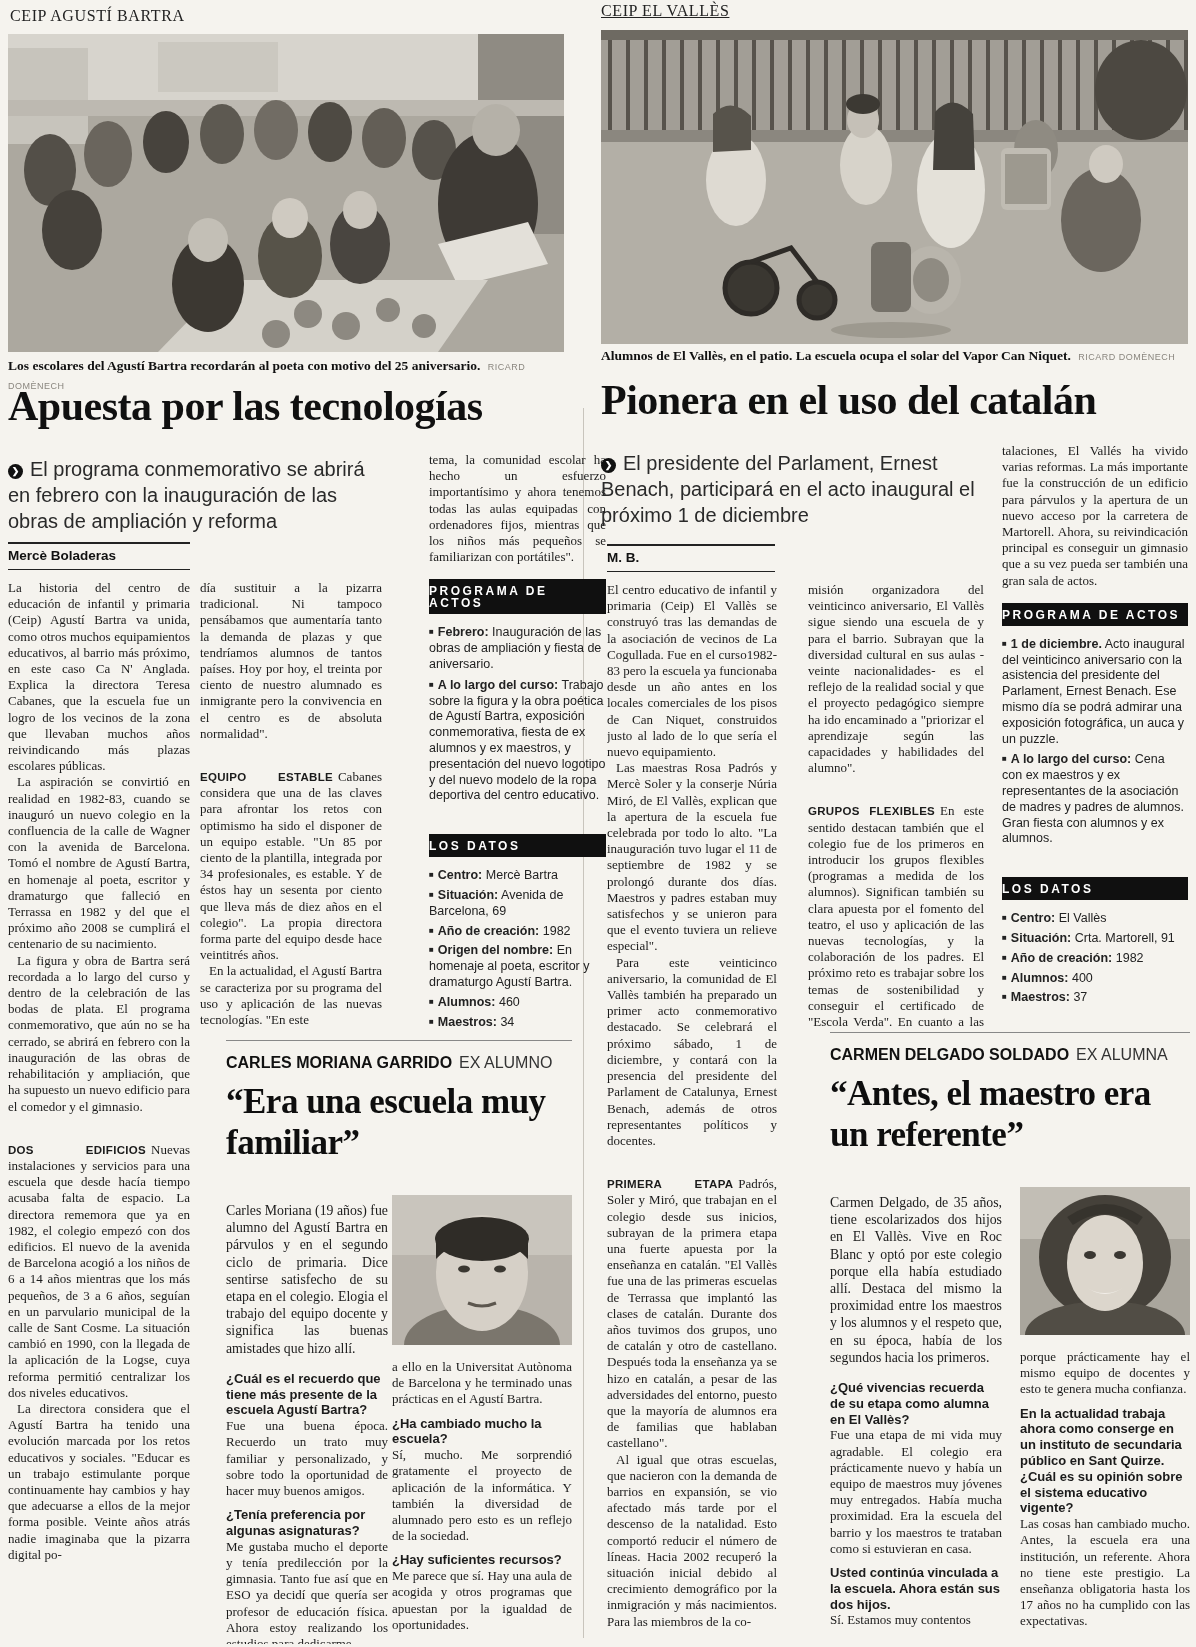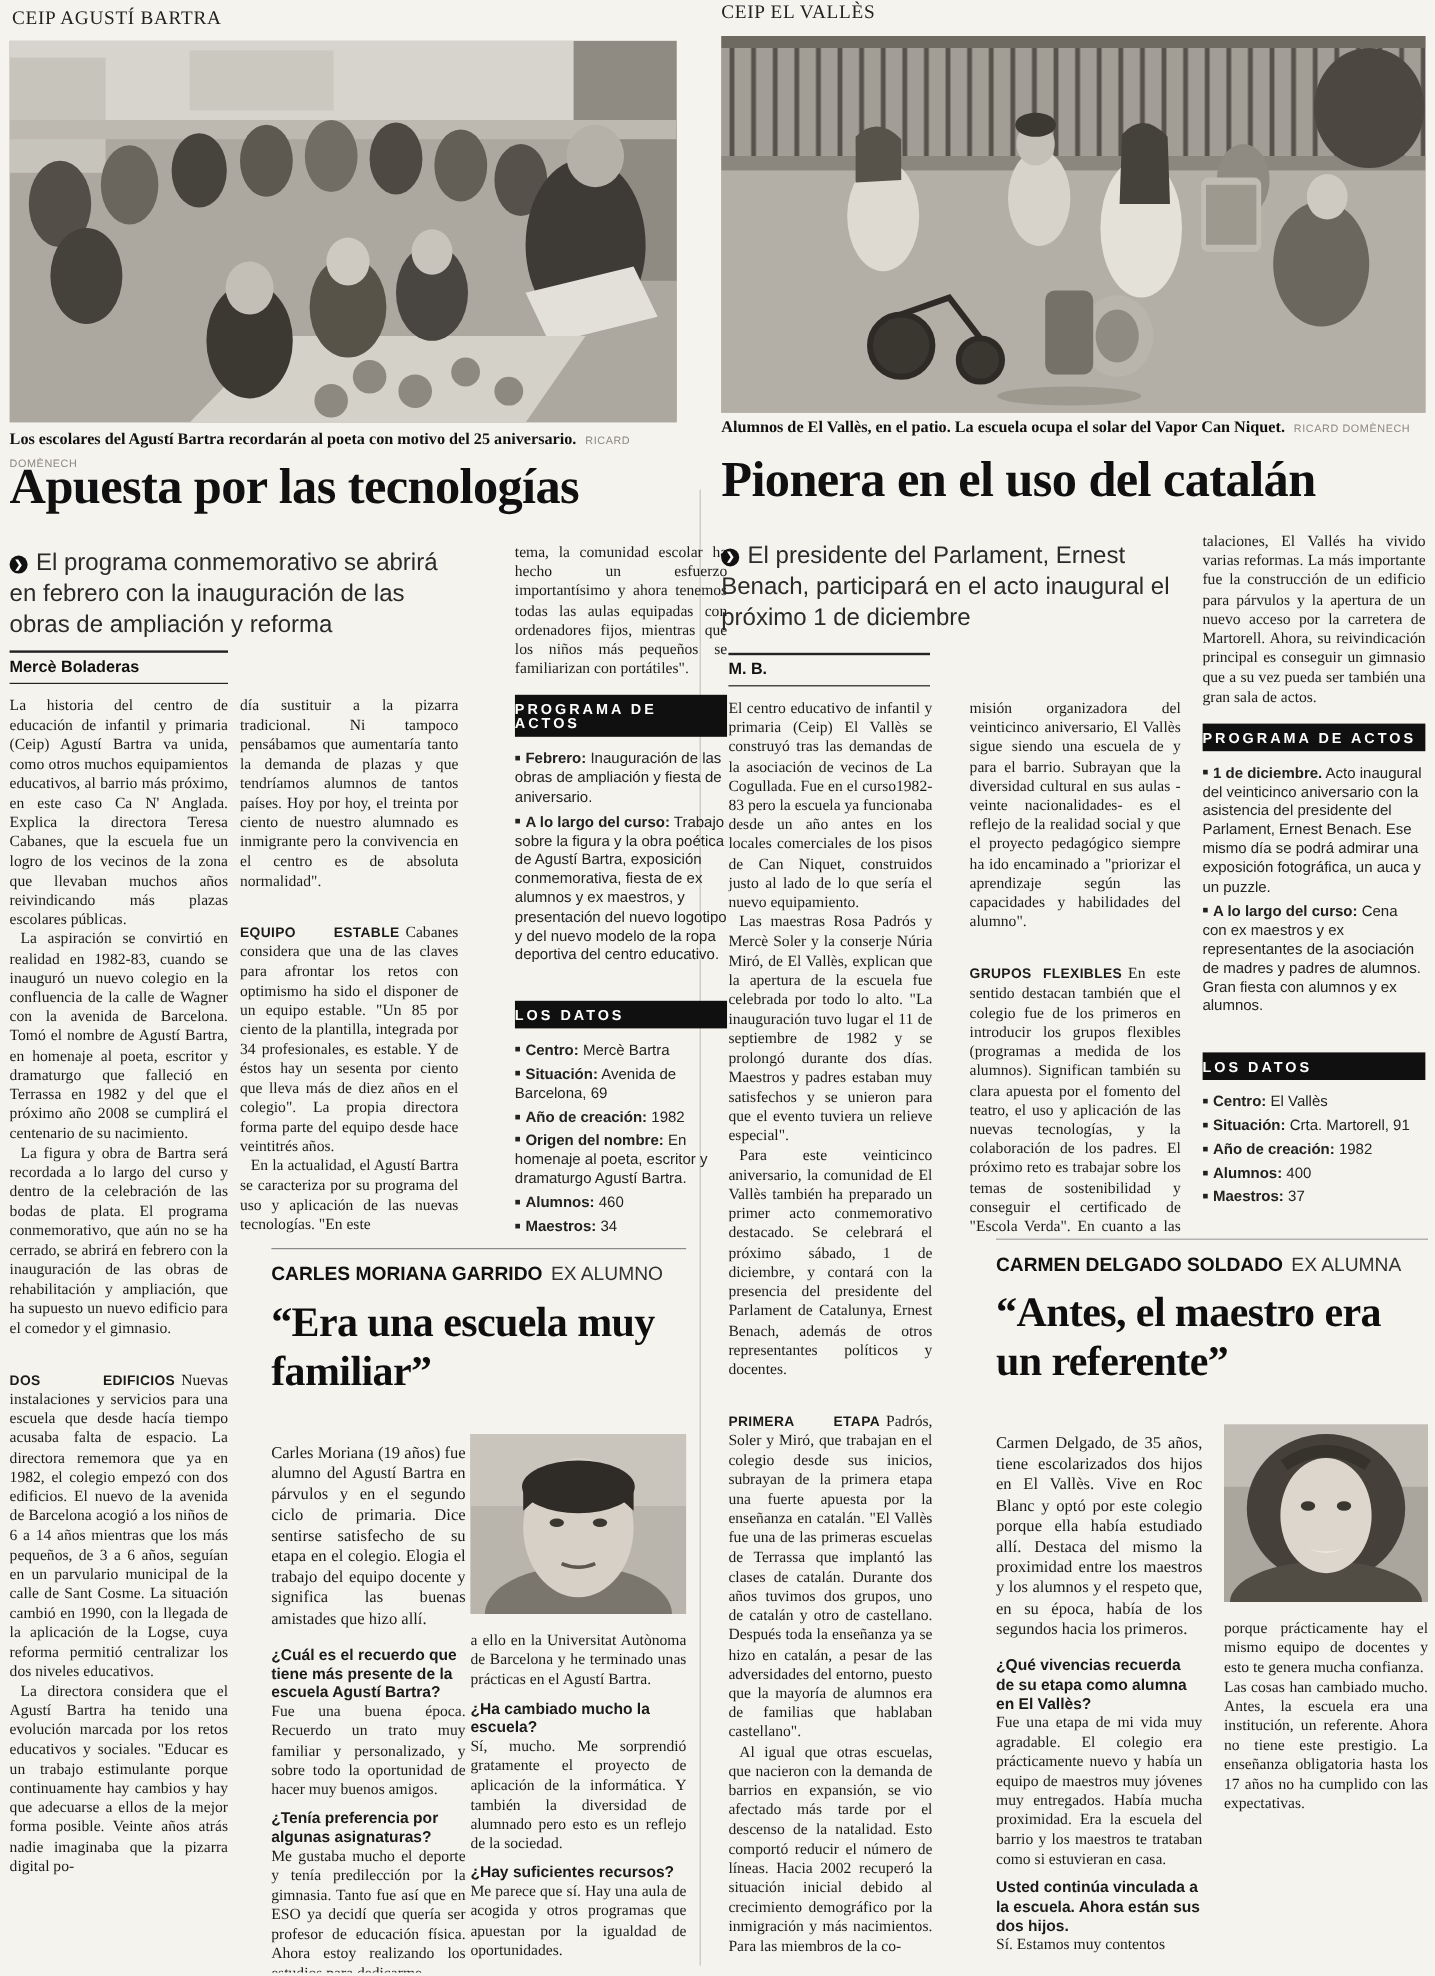--- a/index.html
+++ b/index.html
@@ -169,21 +169,21 @@
         </svg>
       </div>
       <p class="a">a ello en la Universitat Autònoma de Barcelona y he terminado unas prácticas en el Agustí Bartra.</p>
       <p class="q">¿Ha cambiado mucho la escuela?</p>
       <p class="a">Sí, mucho. Me sorprendió gratamente el proyecto de aplicación de la informática. Y también la diversidad de alumnado pero esto es un reflejo de la sociedad.</p>
       <p class="q">¿Hay suficientes recursos?</p>
       <p class="a">Me parece que sí. Hay una aula de acogida y otros programas que apuestan por la igualdad de oportunidades.</p>
     </div>
   </div>
 
-  <div class="seclabel" style="left:601px;top:1px;">CEIP EL VALLÈS</div>
+  <div class="seclabel" style="left:601px;top:1px;text-decoration:underline;">CEIP EL VALLÈS</div>
 
   <div class="photo" style="left:601px;top:30px;width:587px;height:314px;">
     <svg width="587" height="314" viewBox="0 0 587 314">
       <defs>
         <pattern id="fenceP" width="18" height="12" patternUnits="userSpaceOnUse">
           <rect width="18" height="12" fill="#a29e96"></rect>
           <rect x="7" width="4" height="12" fill="#57534c"></rect>
         </pattern>
       </defs>
       <rect width="587" height="314" fill="#b3afa6"></rect>
@@ -287,16 +287,17 @@
           <ellipse cx="85" cy="70" rx="66" ry="62" fill="#45413a"></ellipse>
           <ellipse cx="85" cy="148" rx="80" ry="34" fill="#514d45"></ellipse>
           <ellipse cx="85" cy="76" rx="38" ry="48" fill="#dcd6cc"></ellipse>
           <ellipse cx="70" cy="68" rx="6" ry="4" fill="#3a3731"></ellipse>
           <ellipse cx="100" cy="68" rx="6" ry="4" fill="#3a3731"></ellipse>
           <path d="M66 100 Q85 114 104 100 Q96 106 85 106 Q74 106 66 100 Z" fill="#f2efe9"></path>
           <path d="M50 34 Q85 10 120 34" stroke="#36332d" stroke-width="10" fill="none"></path>
         </svg>
       </div>
       <p class="a">porque prácticamente hay el mismo equipo de docentes y esto te genera mucha confianza.</p>
+      <p class="q">En la actualidad trabaja ahora como conserge en un instituto de secundaria público en Sant Quirze. ¿Cuál es su opinión sobre el sistema educativo vigente?</p>
       <p class="a">Las cosas han cambiado mucho. Antes, la escuela era una institución, un referente. Ahora no tiene este prestigio. La enseñanza obligatoria hasta los 17 años no ha cumplido con las expectativas.</p>
     </div>
   </div>
 </div>
 
 </body></html>

